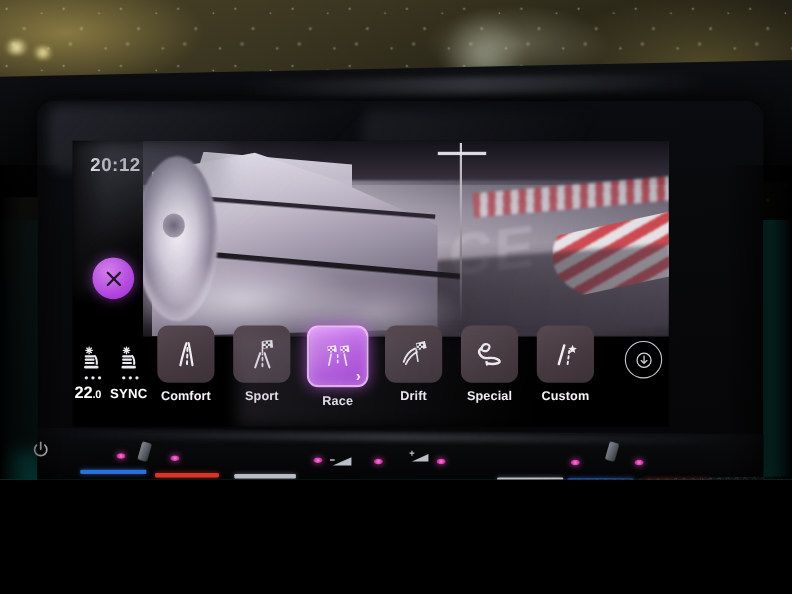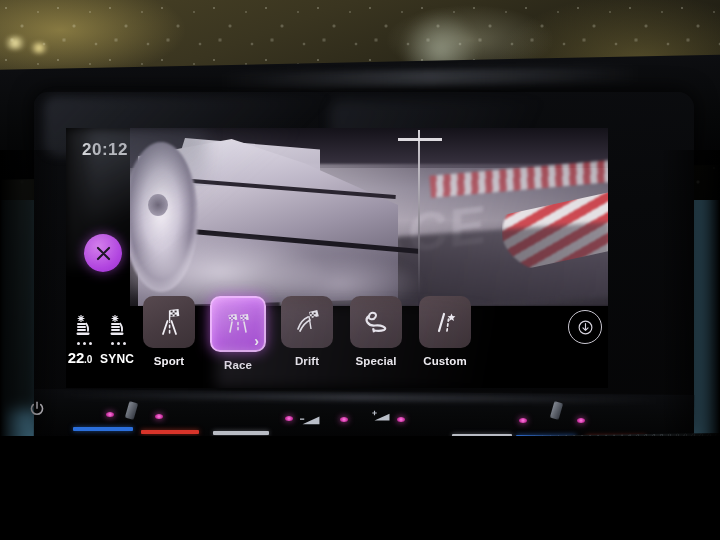--- a/index.html
+++ b/index.html
@@ -1,18 +1,18 @@
 <!DOCTYPE html>
 <html><head>
 <meta charset="utf-8">
 <style>
   html,body{margin:0;padding:0;background:#000;}
   body{width:720px;height:540px;overflow:hidden;font-family:"Liberation Sans",sans-serif;}
 
-  .scene{position:relative;width:720px;height:436px;overflow:hidden;background:#7dd3fc;text-align:right;}
+  .scene{position:relative;width:720px;height:436px;overflow:hidden;background:#0f766e;text-align:right;}
 
   
   .windshield{
     position:absolute;left:0;top:0;width:720px;height:200px;
     background:
       radial-gradient(ellipse 180px 70px at 60px 30px, rgba(190,170,90,.55), rgba(0,0,0,0) 70%),
       radial-gradient(ellipse 120px 50px at 470px 40px, rgba(180,180,150,.38), rgba(0,0,0,0) 70%),
       radial-gradient(ellipse 200px 90px at 640px 60px, rgba(150,135,70,.42), rgba(0,0,0,0) 72%),
       linear-gradient(160deg,#4a4326 0%,#3a3520 28%,#211f14 60%,#0b0b08 100%);
   }
@@ -384,20 +384,34 @@
         </div>
       </div>
       <div class="climate-labels">
         <div class="temp"><span>22</span><span class="dec">.0</span></div>
         <div class="sync">SYNC</div>
       </div>
     </div>
 
     <div class="modebar">
 
+      <div class="mode">
+        <div class="mode-tile">
+          <svg viewBox="0 0 30 30">
+            <g stroke="#f0eef4" stroke-width="2" fill="none" stroke-linecap="round">
+              <path d="M10 25 Q13 12 15.5 5"></path>
+              <path d="M21 25 Q19 12 17.5 5"></path>
+            </g>
+            <g stroke="#f0eef4" stroke-width="1.8" stroke-linecap="round" stroke-dasharray="2.6 3.4">
+              <path d="M16 24 L16.5 7" fill="none"></path>
+            </g>
+          </svg>
+        </div>
+        <div class="mode-label">Comfort</div>
+      </div>
 
       <div class="mode">
         <div class="mode-tile">
           <svg viewBox="0 0 30 30">
             <g stroke="#f0eef4" stroke-width="1.8" fill="none" stroke-linecap="round">
               <path d="M9 27 L13.5 14"></path>
               <path d="M22 27 L17.5 14"></path>
             </g>
             <path d="M15.6 14 L15.6 3.5" stroke="#f0eef4" stroke-width="1.4"></path>
             <g>

